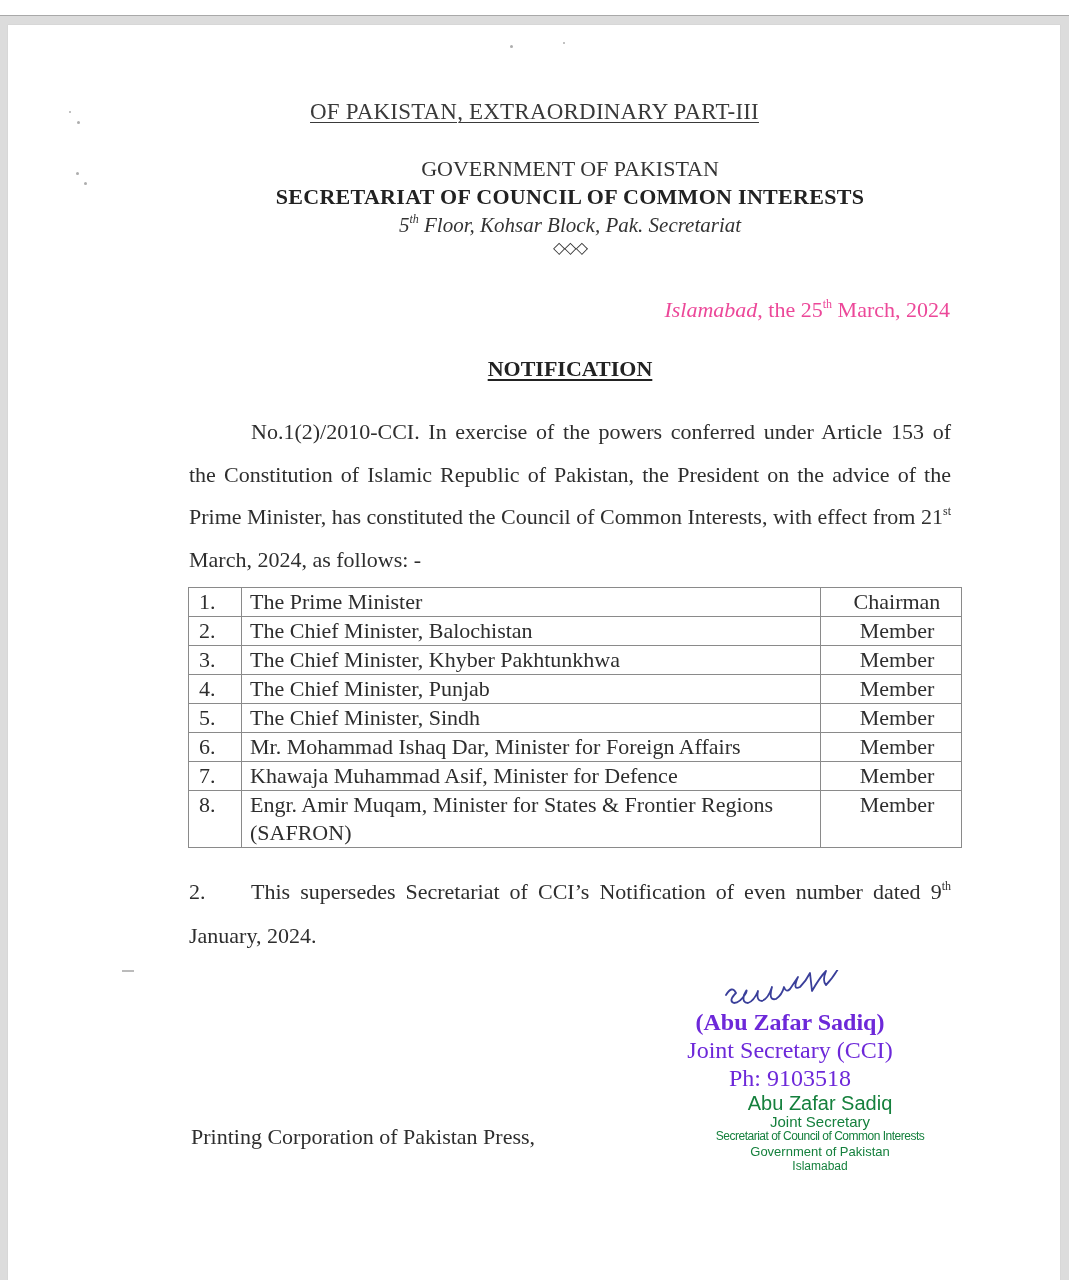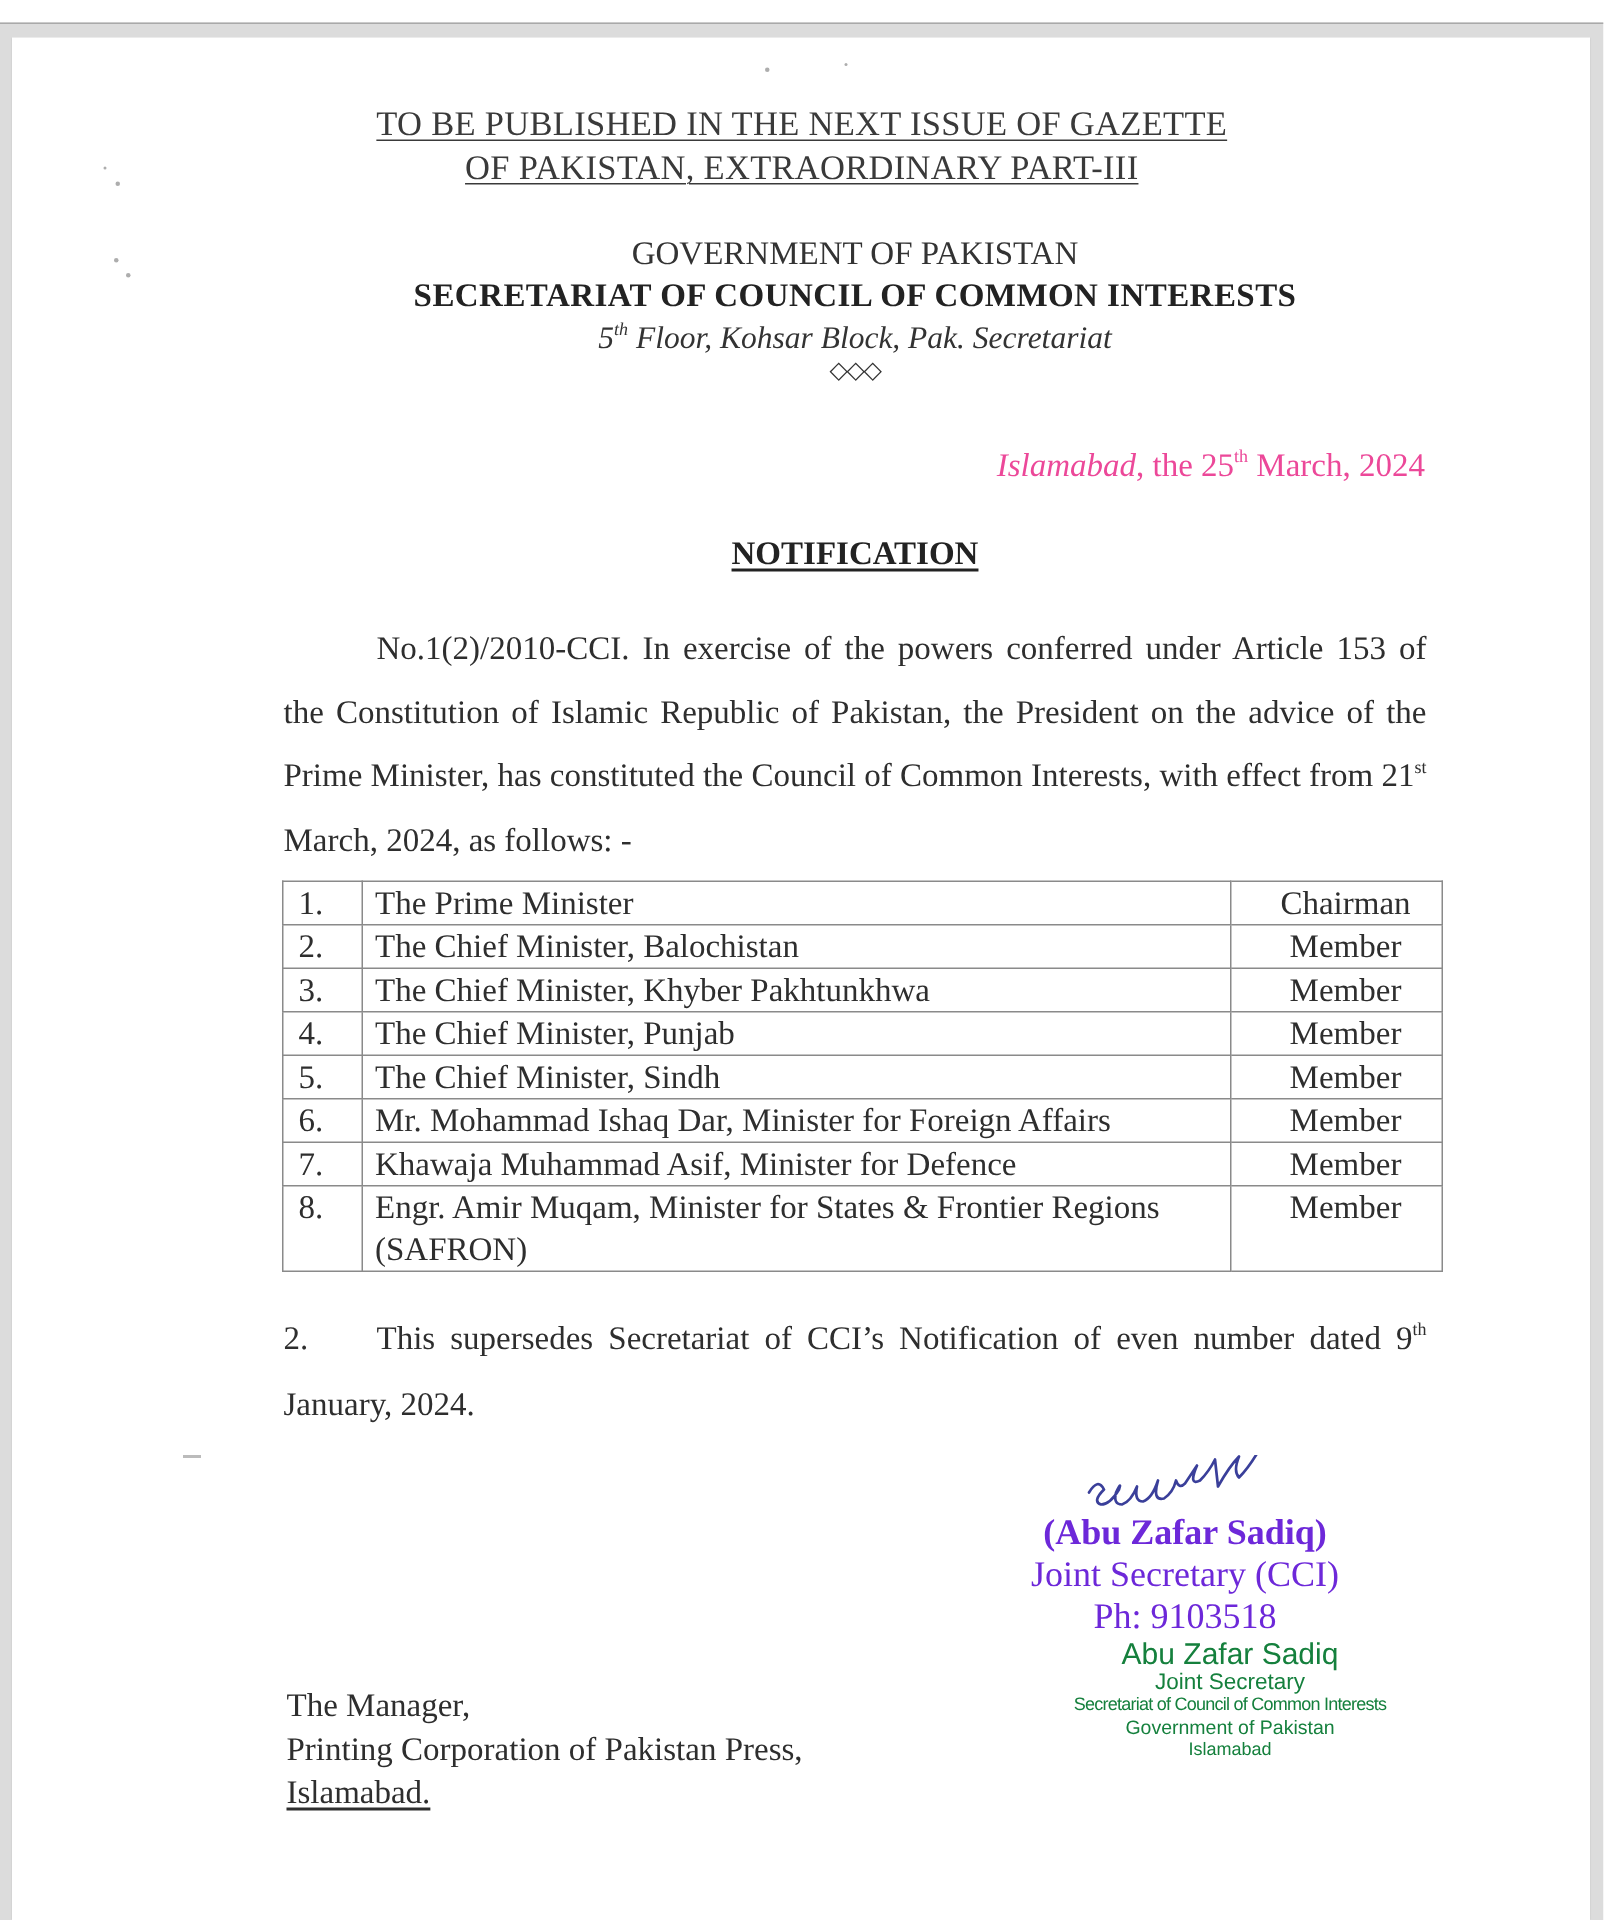--- a/index.html
+++ b/index.html
@@ -79,21 +79,21 @@
 
 <div class="speck" style="left:69px;top:111px;width:2px;height:2px;"></div>
 <div class="speck" style="left:77px;top:121px;"></div>
 <div class="speck" style="left:76px;top:172px;"></div>
 <div class="speck" style="left:84px;top:182px;"></div>
 <div class="speck" style="left:510px;top:45px;"></div>
 <div class="speck" style="left:563px;top:42px;width:2px;height:2px;"></div>
 <div class="abs dash-mark"></div>
 
 <div class="abs gazette center">
-  <span>TO BE PUBLISHED IN THE NEXT ISSUE OF GAZETTE</span><br>
+  <br>
   <span>OF PAKISTAN, EXTRAORDINARY PART-III</span>
 </div>
 
 <div class="abs gov center">GOVERNMENT OF PAKISTAN</div>
 <div class="abs sec center">SECRETARIAT OF COUNCIL OF COMMON INTERESTS</div>
 <div class="abs addr center"><span>5</span><sup>th</sup><span> Floor, Kohsar Block, Pak. Secretariat</span></div>
 <div class="abs diamonds center">◇◇◇</div>
 
 <div class="abs date"><i>Islamabad</i><span>, the 25</span><sup>th</sup><span> March, 2024</span></div>
 
@@ -160,16 +160,14 @@
 
 <div class="abs stamp center">
   <div class="s1">Abu Zafar Sadiq</div>
   <div class="s2">Joint Secretary</div>
   <div class="s3">Secretariat of Council of Common Interests</div>
   <div class="s4">Government of Pakistan</div>
   <div class="s5">Islamabad</div>
 </div>
 
 <div class="abs addressee">
-  <div>The Manager,</div>
   <div>Printing Corporation of Pakistan Press,</div>
-  <div><span class="u">Islamabad.</span></div>
 </div>
 
 </body></html>

